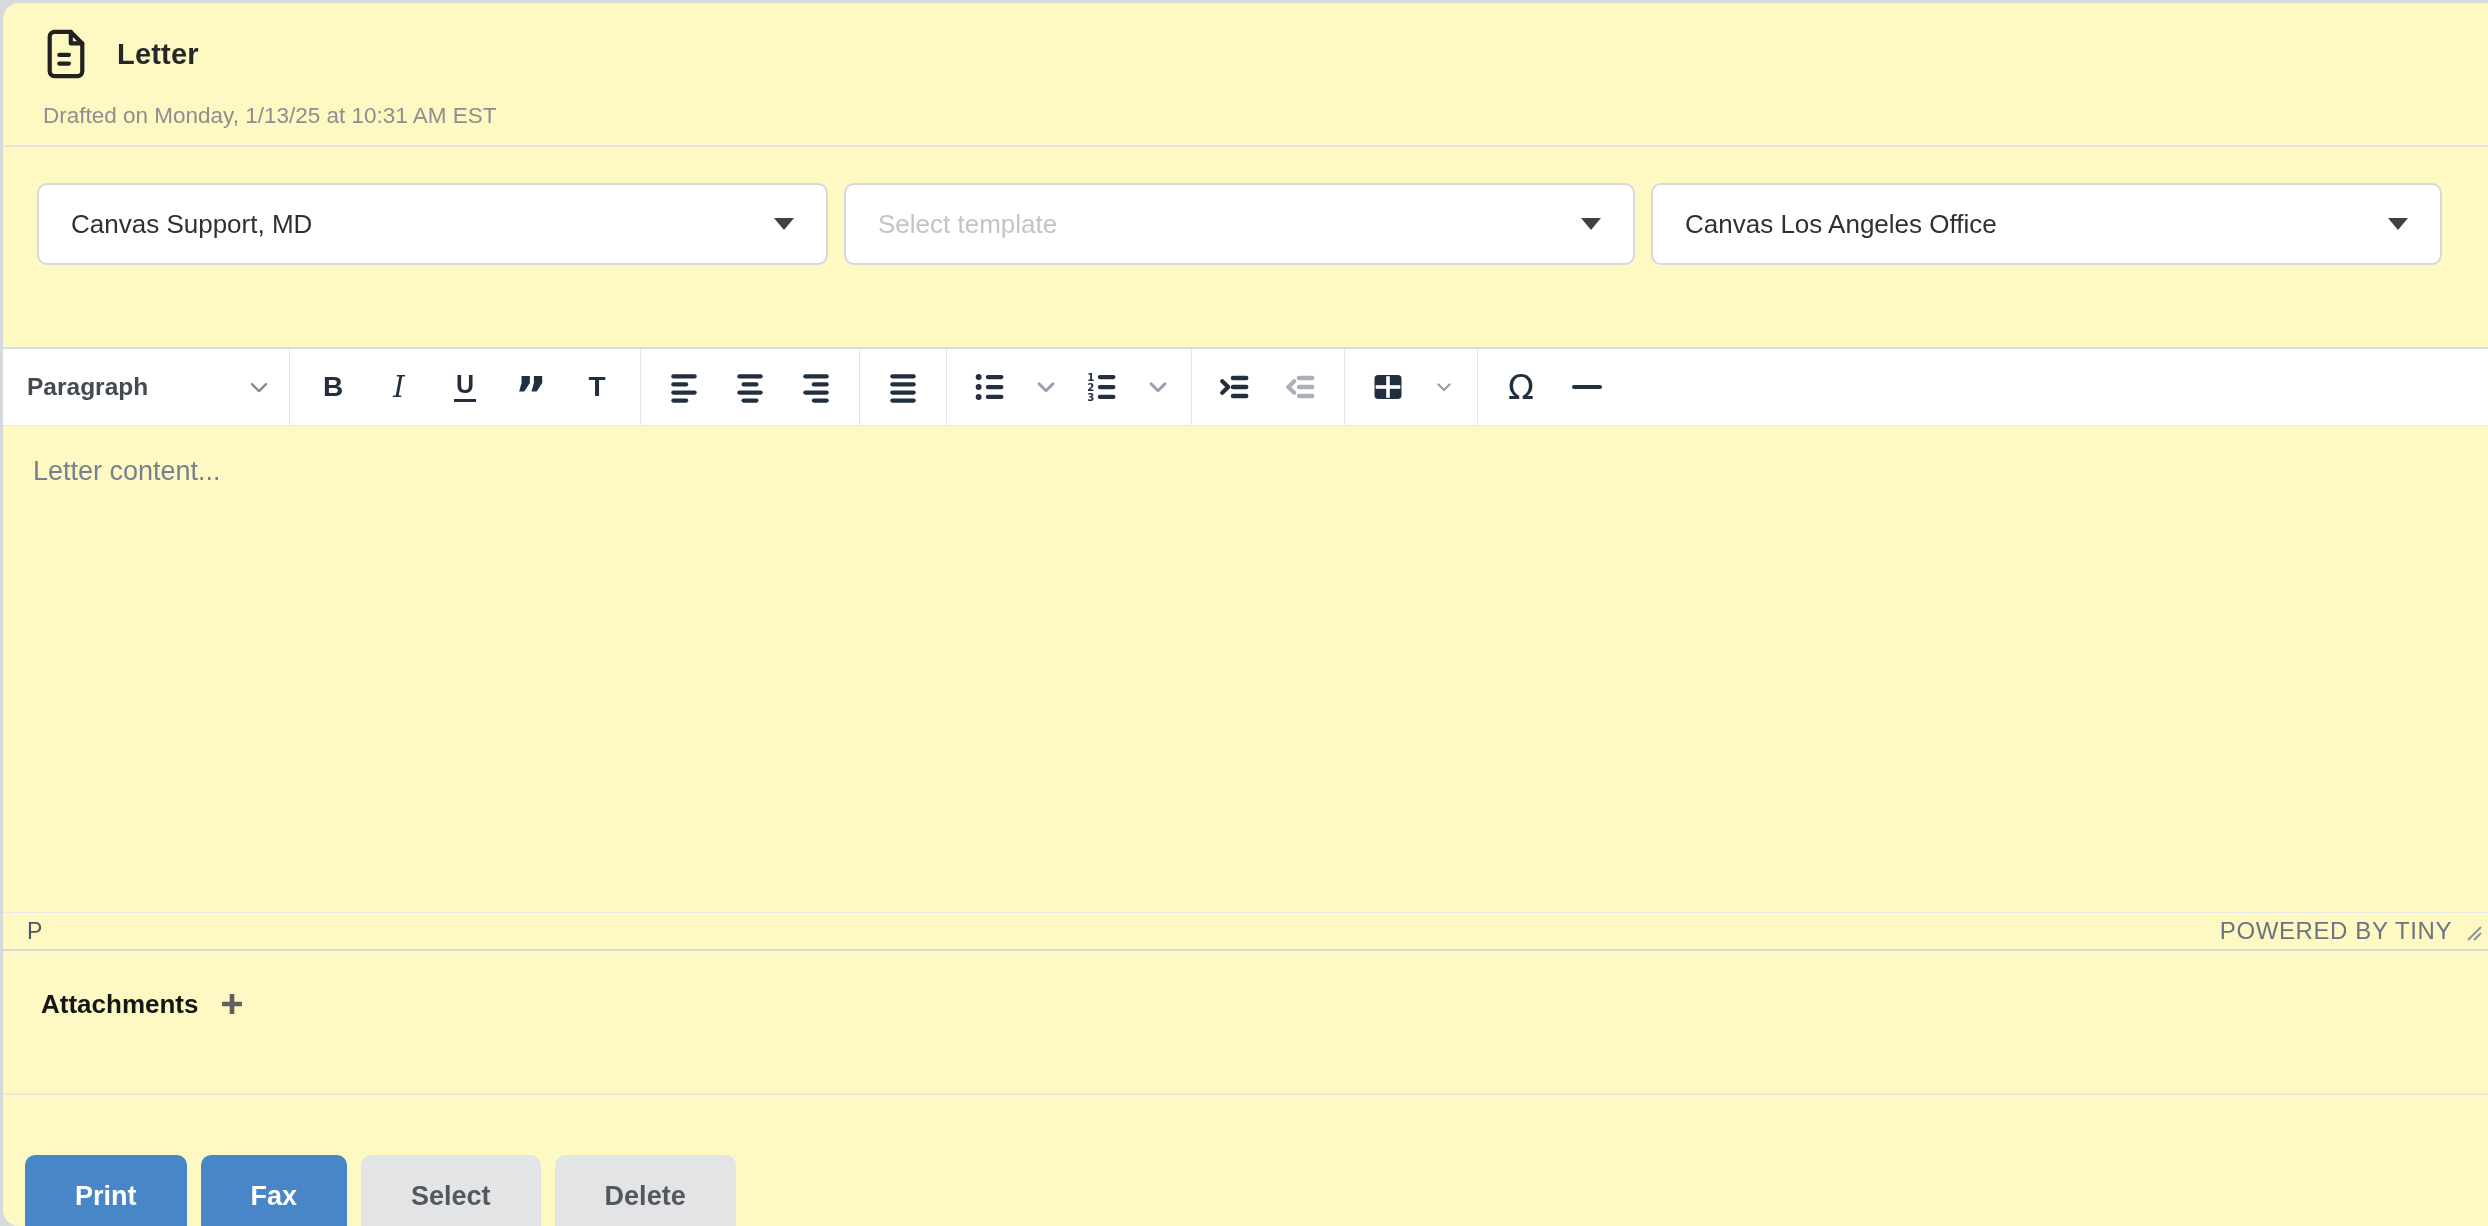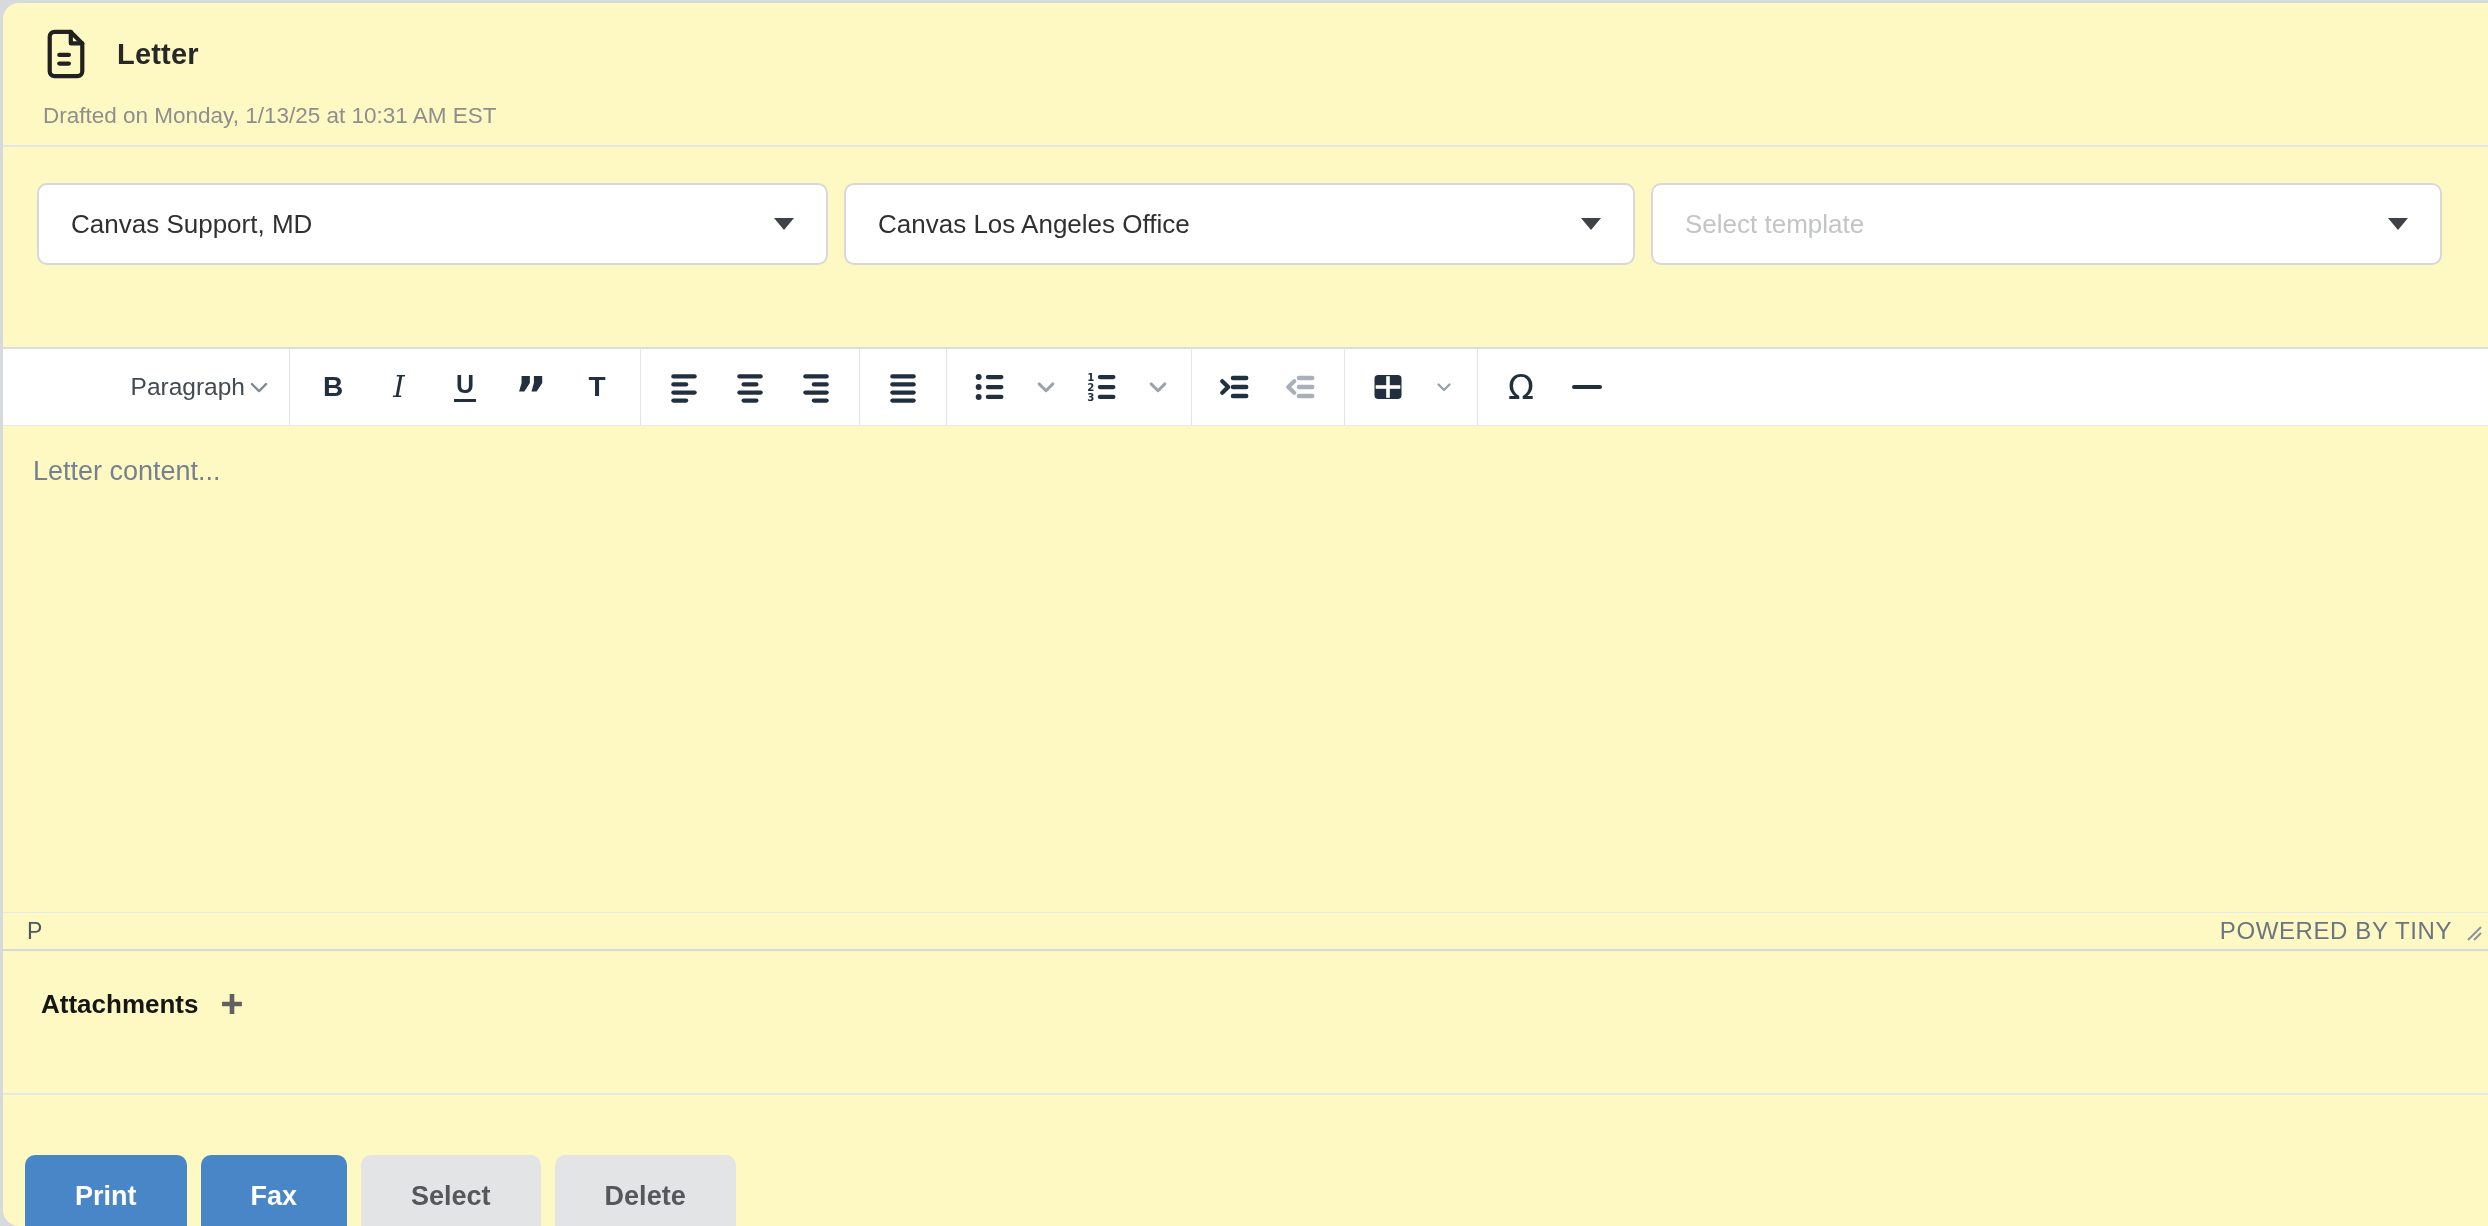--- a/index.html
+++ b/index.html
@@ -29,21 +29,21 @@
   }
   .select .ph{color:#c2c4c6;}
   .caret{width:0;height:0;border-left:10px solid transparent;border-right:10px solid transparent;border-top:12px solid #3e4247;}
 
   
   .editor{margin-top:70px;border-top:2px solid #dadde0;border-bottom:2px solid #d6d9dc;}
   .toolbar{height:76px;display:flex;align-items:stretch;border-bottom:1px solid #e7e9eb;background:#fff;}
   .tb-group{display:flex;align-items:center;padding:0 10px;}
   .tb-group + .tb-group{border-left:1.5px solid #e3e5e8;}
   .para-group{width:286px;box-sizing:border-box;padding:0;}
-  .para-select{flex:1;height:100%;display:flex;align-items:center;justify-content:flex-end;padding:0 16px 0 24px;cursor:pointer;}
+  .para-select{flex:1;height:100%;display:flex;align-items:center;justify-content:space-between;padding:0 16px 0 24px;cursor:pointer;font-weight:bold;}
   .para-label{font-size:24.5px;color:#434a52;}
   .tb-btn{
     width:66px;height:64px;display:flex;align-items:center;justify-content:center;
     color:var(--toolbar-icon,#222f3e);border-radius:6px;cursor:pointer;flex:none;
   }
   .tb-btn.narrow{width:46px;}
   .tb-btn.disabled{color:var(--disabled-icon,#a9b0b8);cursor:default;}
   .g-bold{font-size:28px;font-weight:800;}
   .g-italic{font-family:"DejaVu Serif",serif;font-style:italic;font-size:29px;}
   .g-underline{font-size:25px;font-weight:600;line-height:1;border-bottom:3px solid currentColor;padding:0 2px 2px 2px;}
@@ -91,25 +91,25 @@
     </div>
     <div class="hdr-sub">Drafted on Monday, 1/13/25 at 10:31 AM EST</div>
   </div>
 
   <div class="selects">
     <div class="select">
       <span>Canvas Support, MD</span>
       <span class="caret"></span>
     </div>
     <div class="select">
+      <span class="ph">Select template</span>
+      <span class="caret"></span>
+    </div>
+    <div class="select">
       <span>Canvas Los Angeles Office</span>
-      <span class="caret"></span>
-    </div>
-    <div class="select">
-      <span class="ph">Select template</span>
       <span class="caret"></span>
     </div>
   </div>
 
   <div class="editor">
     <div class="toolbar">
 
       <div class="tb-group para-group">
         <div class="para-select">
           <span class="para-label">Paragraph</span>

